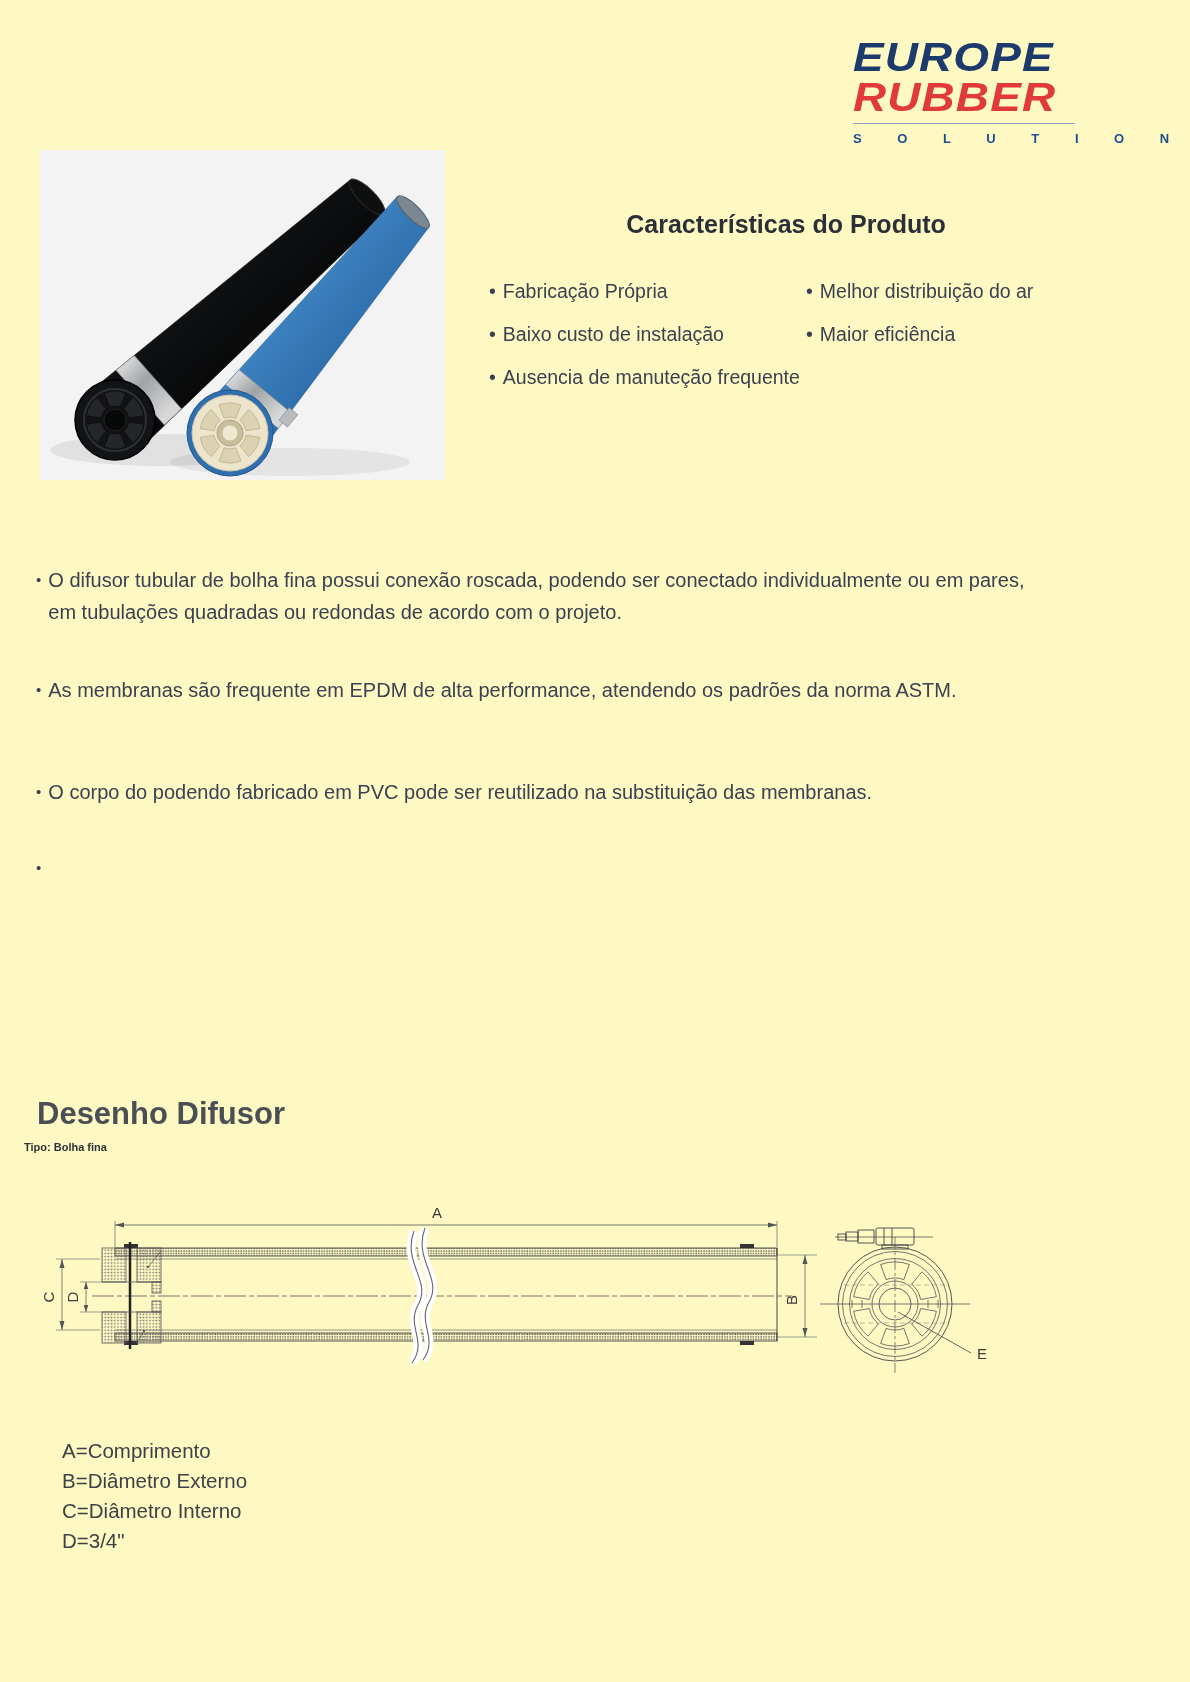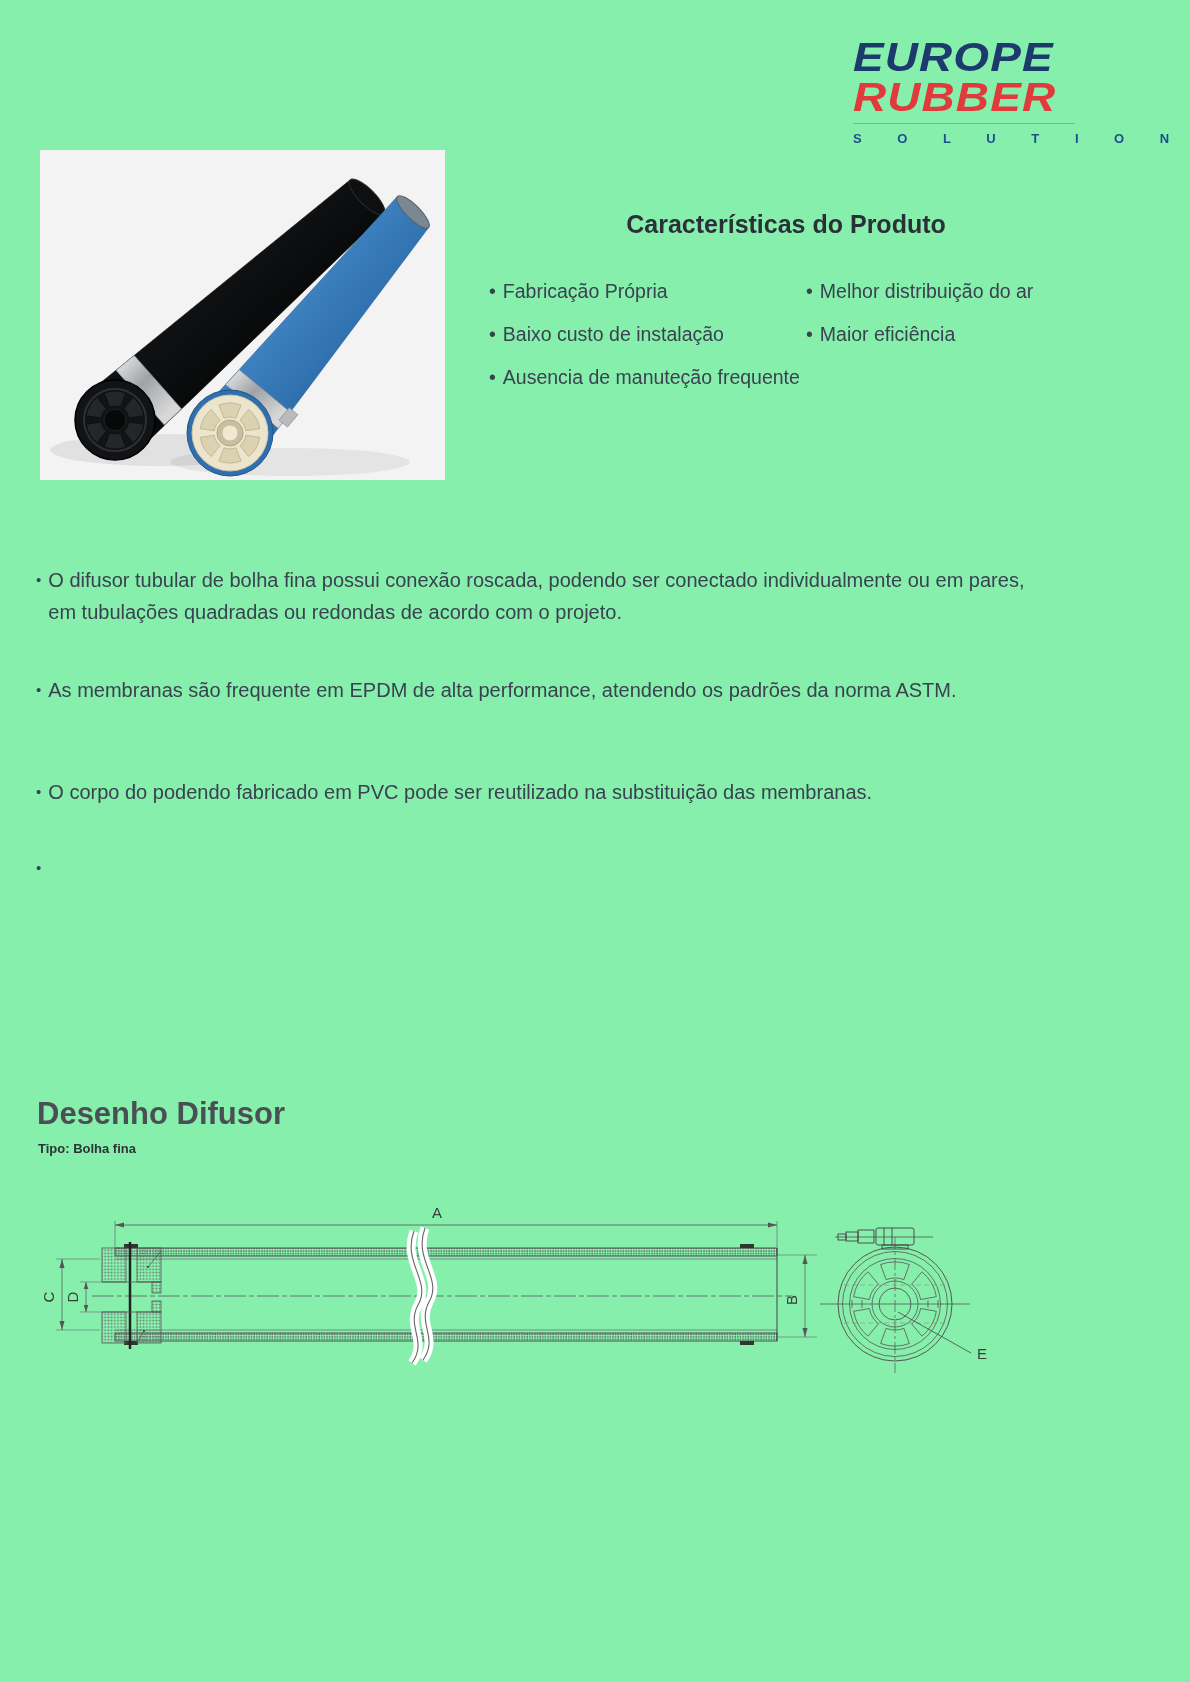--- a/index.html
+++ b/index.html
@@ -1,17 +1,17 @@
 <!DOCTYPE html>
 <html><head>
 <meta charset="utf-8">
 <style>
   html,body{margin:0;padding:0;background:#ffffff;}
   body{width:1190px;height:1682px;position:relative;font-family:"Liberation Sans",sans-serif;color:#3b4250;}
-  .page{position:absolute;inset:0;background:#86efac;overflow:hidden;}
+  .page{position:absolute;inset:0;background:#fef9c3;overflow:hidden;}
 
   
   .logo{position:absolute;left:853px;top:36px;width:230px;text-align:left;}
   .logo-big{font-weight:bold;font-style:italic;font-size:41px;line-height:42px;letter-spacing:1px;transform:scaleX(1.12);transform-origin:left;white-space:nowrap;}
   .logo-europe{color:#1d3a6d;}
   .logo-rubber{color:#e03a3c;margin-top:-2px;}
   .logo-rule{border-top:1.5px solid #8fa3c4;width:222px;margin-top:5px;}
   .logo-solutions{color:#1d4f8f;font-weight:bold;font-size:13px;letter-spacing:16px;margin-top:7px;white-space:nowrap;}
 
   
@@ -25,21 +25,21 @@
   .feat-item{height:23px;margin-bottom:20px;white-space:nowrap;}
   .blt{margin-right:7px;}
 
   
   .para{position:absolute;left:36px;width:995px;display:flex;font-size:20px;line-height:32px;color:#3a4150;}
   .para .blt{font-size:15px;line-height:32px;margin-right:7px;}
   .p1{top:564px;} .p2{top:674px;} .p3{top:776px;} .p4{top:852px;}
 
   
   .draw-title{position:absolute;left:37px;top:1096px;margin:0;font-size:31px;font-weight:bold;color:#4a4f55;text-align:right;}
-  .draw-subtitle{position:absolute;left:38px;top:1141px;font-size:13px;font-weight:bold;color:#2f3338;}
+  .draw-subtitle{position:absolute;left:24px;top:1141px;font-size:11px;font-weight:bold;color:#2f3338;}
   .drawing{position:absolute;left:40px;top:1185px;}
   .dim-label{font-family:"Liberation Sans",sans-serif;font-size:15px;fill:#3c3c3c;}
 
   
   .legend{position:absolute;left:62px;top:1436px;font-size:20.5px;line-height:30px;color:#3d4247;}
 </style>
 </head>
 <body>
 
 <div class="page">
@@ -260,14 +260,20 @@
       <rect x="806" y="47" width="12" height="9"></rect>
       <rect x="798" y="49" width="8" height="6"></rect>
       <rect x="842" y="60" width="26" height="4"></rect>
     </g>
     <g>
       <line x1="858" y1="127" x2="931" y2="168" stroke="#444" stroke-width="0.8"></line>
     </g>
     <text class="dim-label" x="937" y="174">E</text>
   </svg>
 
+  <div class="legend">
+    <div>A=Comprimento</div>
+    <div>B=Diâmetro Externo</div>
+    <div>C=Diâmetro Interno</div>
+    <div>D=3/4"</div>
+  </div>
 
 </div>
 
 </body></html>

